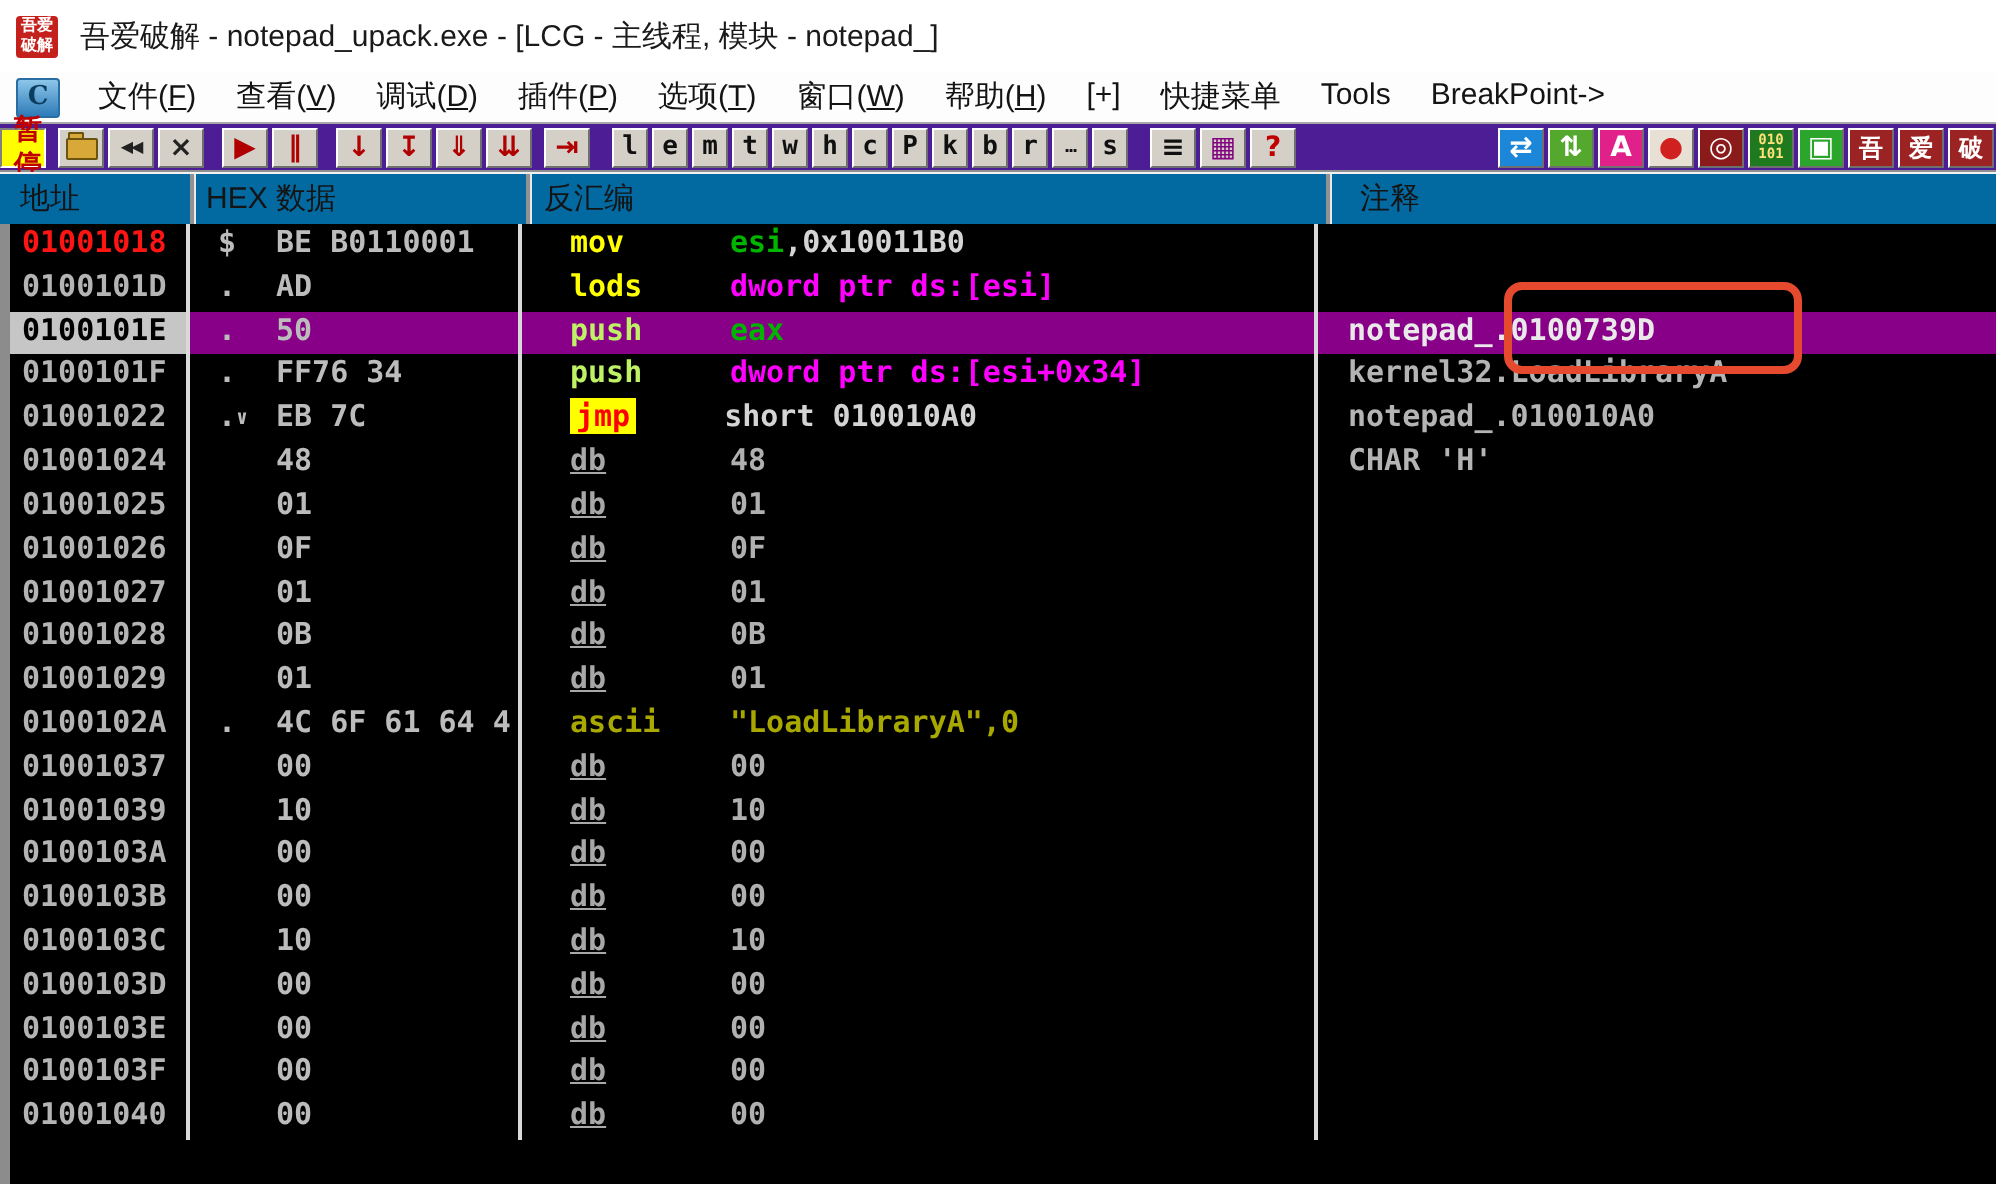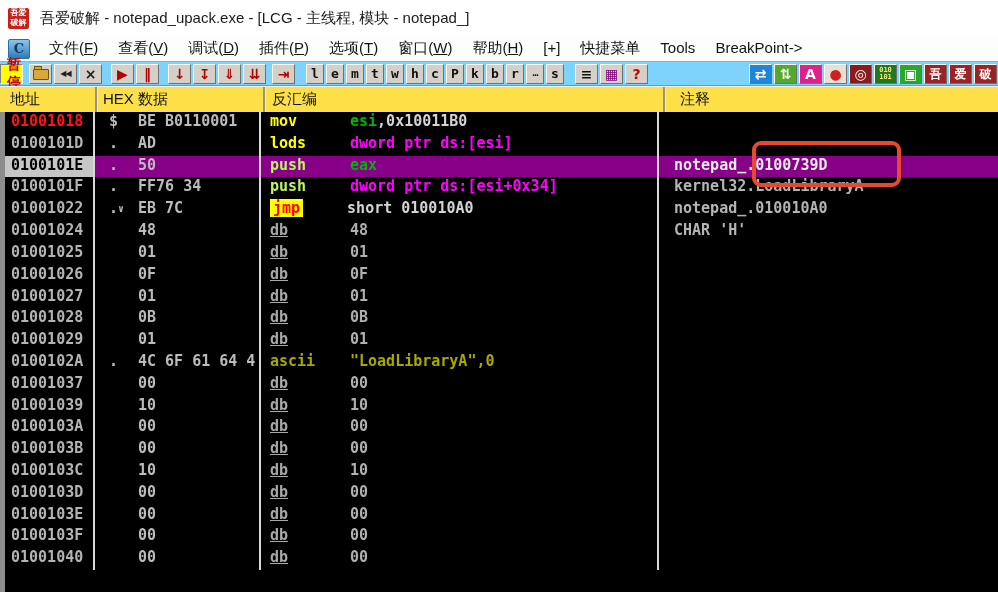--- a/index.html
+++ b/index.html
@@ -14,59 +14,59 @@
   .title-text{margin-left:11px;font-size:15px;color:#1a1a1a;}
   
   .menubar{position:absolute;left:0;top:36px;width:998px;height:26px;background:#fdfdfd;
            border-bottom:1px solid #a9a9a9;display:flex;align-items:center;box-sizing:border-box;}
   .menu-icon{width:20px;height:18px;margin:0 9px 0 8px;border:1px solid #2a6da3;border-radius:2px;
              background:linear-gradient(#8cc6ea,#2e7bb8);color:#0c3d5e;font:bold 13px "DejaVu Serif",serif;
              display:flex;align-items:center;justify-content:center;}
   .menu-item{padding:0 10px;font-size:15px;color:#141414;white-space:nowrap;}
   .menu-item .ul{text-decoration:underline;}
   
-  .toolbar{position:absolute;left:0;top:62px;width:998px;height:24px;background:#7dd3fc;
+  .toolbar{position:absolute;left:0;top:62px;width:998px;height:24px;background:#4c1d95;
            border-bottom:1px solid #8f8f8f;display:flex;align-items:center;box-sizing:border-box;}
   .status-box{width:100px;height:20px;box-sizing:border-box;background:#ffff00;
               border:1px solid;border-color:#808080 #fff #fff #808080;
               color:#c00000;font:bold 14px "Liberation Sans",sans-serif;
               padding-left:6px;display:flex;align-items:center;}
   .tbtn{width:23px;height:20px;margin:0 1px;box-sizing:border-box;background:#d4d0c8;
         border:1px solid;border-color:#fff #6f6f6f #6f6f6f #fff;
         display:flex;align-items:center;justify-content:center;flex:none;overflow:hidden;}
   .tbtn .glyph{font:bold 14px "DejaVu Sans",sans-serif;line-height:1;}
   .tbtn .glyph.small{font-size:8px;letter-spacing:-1px;}
   .tbtn .glyph.letter{font:bold 13px "DejaVu Sans Mono",monospace;}
   .tbtn .glyph.cjk{font-size:12px;}
   .tbtn.bin{flex-direction:column;}
   .binline{font:bold 7px "DejaVu Sans Mono",monospace;line-height:7px;}
   .folder{width:14px;height:9px;background:#d8a838;border:1px solid #6b5310;border-radius:1px;
           position:relative;margin-top:2px;}
   .folder::before{content:"";position:absolute;top:-4px;left:0;width:6px;height:2px;
           background:#d8a838;border:1px solid #6b5310;border-bottom:none;border-radius:1px 1px 0 0;}
   
-  .grid-header{position:absolute;left:0;top:86px;width:998px;height:41px;background:#fde047;
+  .grid-header{position:absolute;left:0;top:86px;width:998px;height:41px;background:#0369a1;
                border-top:1px solid #f2f2f2;border-bottom:1px solid #5f5f5f;box-sizing:border-box;}
   .ghlabel{position:absolute;top:3px;font-size:15px;color:#141414;}
   .ghsep{position:absolute;top:0;width:2px;height:26px;background:#929292;border-right:1px solid #e8e8e8;}
   
   .dtable{position:absolute;left:0;top:112px;width:998px;height:480px;background:#000;
           border-left:5px solid #8c8c8c;box-sizing:border-box;overflow:hidden;}
   .drow{display:flex;height:21.82px;line-height:21.8px;
         font:bold 15px "DejaVu Sans Mono",monospace;white-space:pre;}
   .drow.sel{background:#870087;}
   .c-addr{width:90px;flex:none;box-sizing:border-box;padding-left:6px;color:#b4b4b4;
           border-right:2px solid #d9d9d9;overflow:hidden;}
   .c-addr.red{color:#ff1414;}
   .drow.sel .c-addr{background:#c6c6c6;color:#000;}
   .c-hex{width:166px;flex:none;box-sizing:border-box;padding-left:14px;color:#bcbcbc;
          border-right:2px solid #d9d9d9;overflow:hidden;}
   .pfx{display:inline-block;width:29px;}
   .jdn{font-size:10px;vertical-align:1px;}
-  .c-dis{width:398px;flex:none;box-sizing:border-box;padding-left:9px;
+  .c-dis{width:398px;flex:none;box-sizing:border-box;padding-left:24px;
          border-right:2px solid #d9d9d9;overflow:hidden;}
   .mn{display:inline-block;width:80px;}
   .mn-y{color:#ffff00;}
   .mn-b{color:#bef264;}
   .mn-g{color:#a8a8a8;text-decoration:underline;}
   .mn-o{color:#a8a800;}
   .mn-j{width:auto;padding:0 3px;margin-right:44px;background:#ffff00;color:#ff0000;}
   .op-reg{color:#00b400;}
   .op-mem{color:#ff00ff;}
   .op-pl{color:#d4d4d4;}

